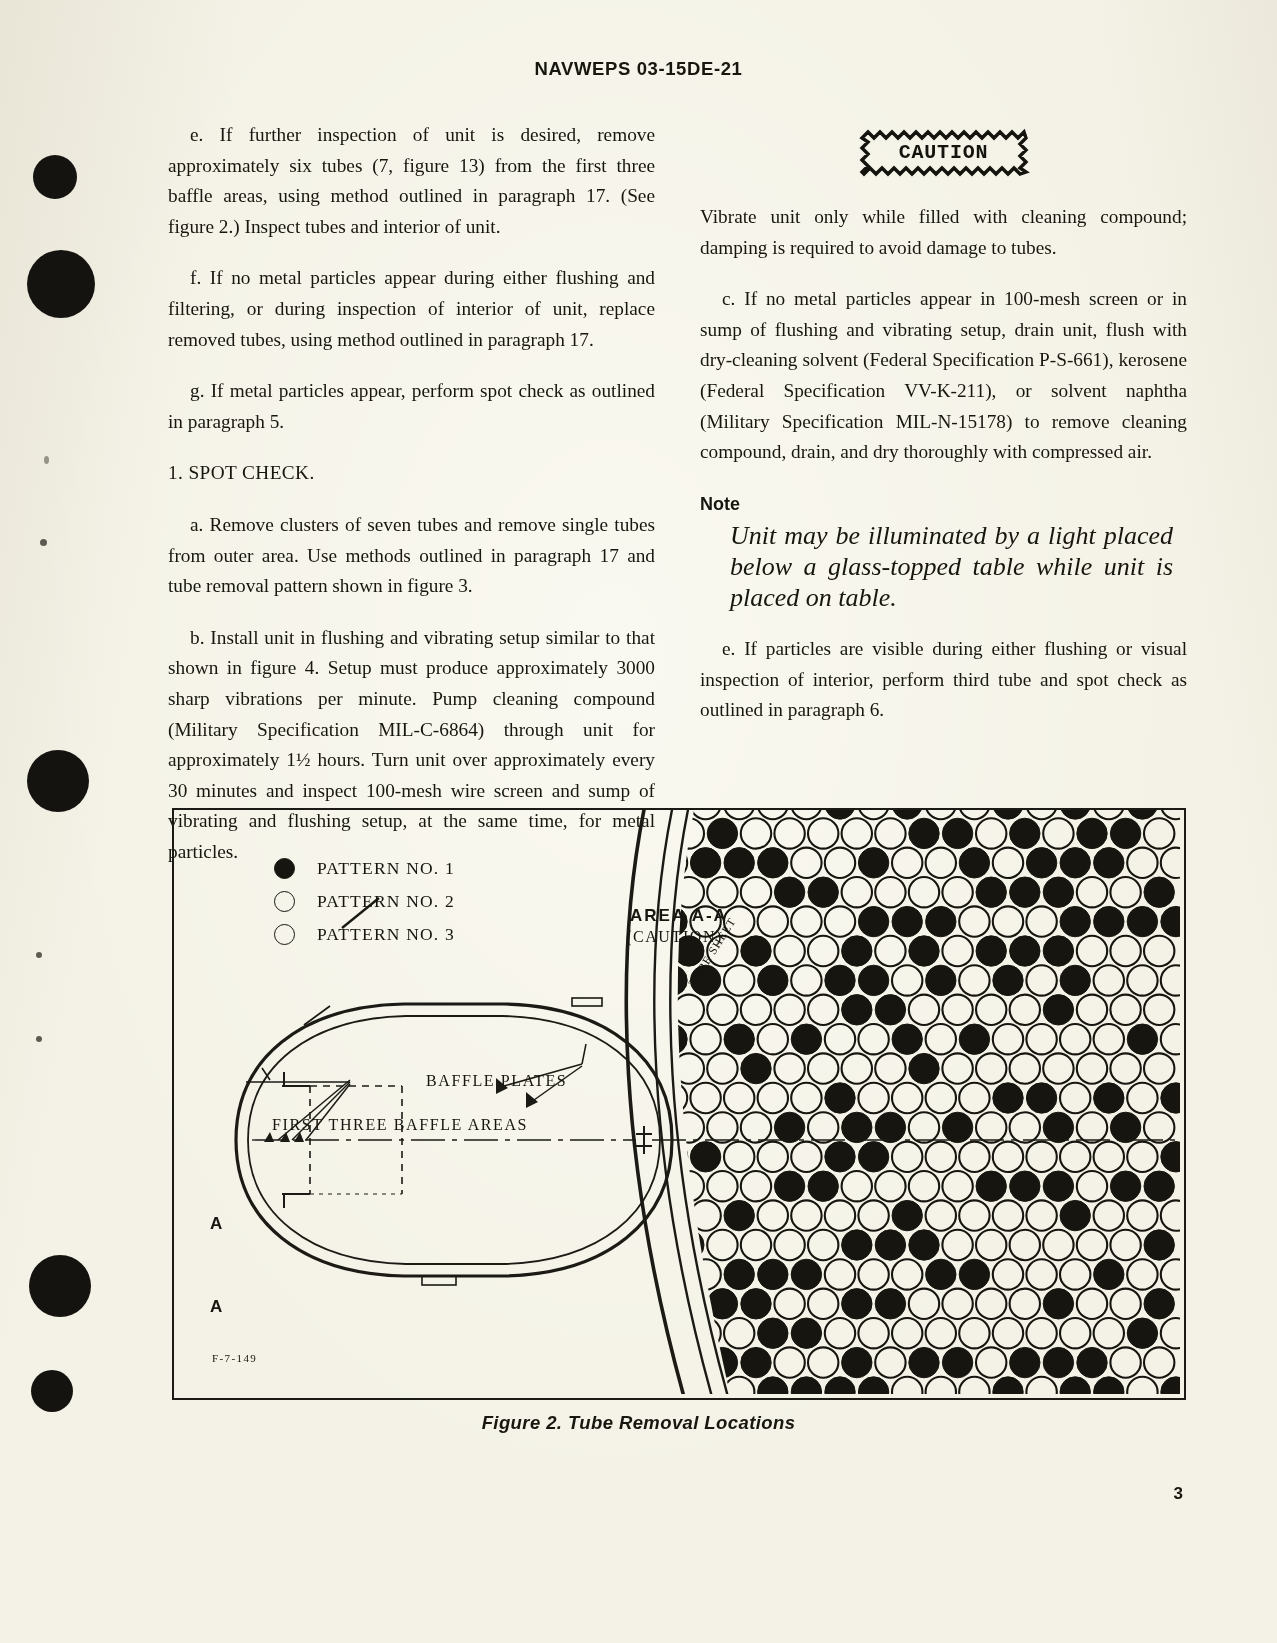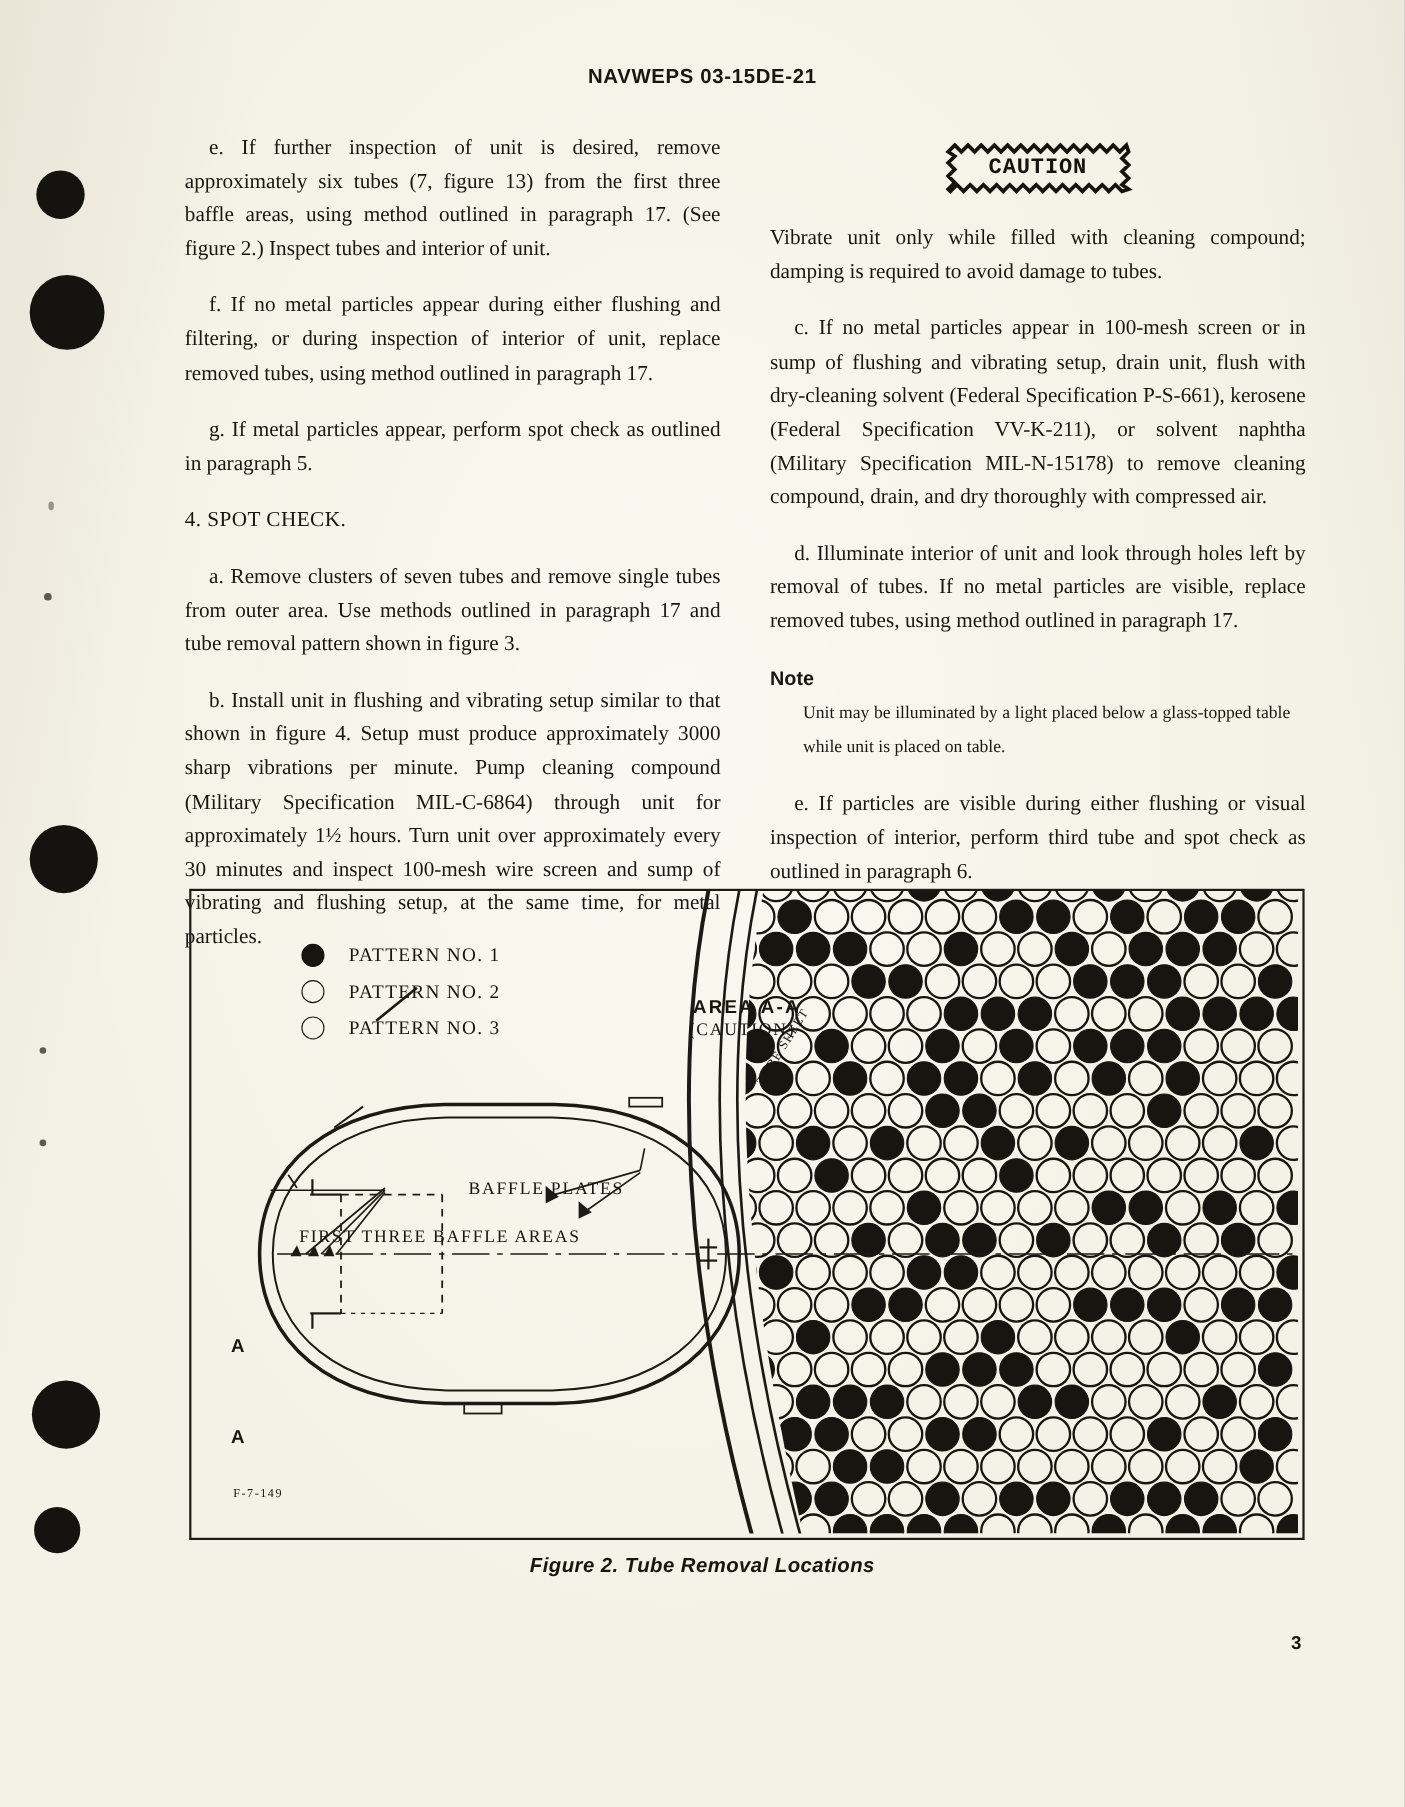--- a/index.html
+++ b/index.html
@@ -104,23 +104,24 @@
 
   .note-head {
     font-family: "Liberation Sans", "DejaVu Sans", sans-serif;
     font-weight: bold;
     font-size: 18px;
     margin: 2px 0 2px 0;
   }
   .note-body {
     margin: 0 0 21px 0;
     padding: 0 14px 0 30px;
-    font-size: 16px;
+    font-size: 26px;
     line-height: 30.6px;
     text-align: justify;
+    font-style: italic;
   }
 
   
   .figure-box {
     position: absolute;
     left: 172px;
     top: 808px;
     width: 1010px;
     height: 588px;
     border: 2.2px solid #1b1a14;
@@ -223,21 +224,21 @@
   <div class="speck" style="left:36px; top:952px; width:6px; height:6px;"></div>
   <div class="speck" style="left:36px; top:1036px; width:6px; height:6px;"></div>
   <div class="speck" style="left:44px; top:456px; width:5px; height:8px; opacity:.45;"></div>
 
   <div class="header">NAVWEPS 03-15DE-21</div>
 
   <div class="col col-left">
     <p>e. If further inspection of unit is desired, remove approximately six tubes (7, figure 13) from the first three baffle areas, using method outlined in paragraph 17. (See figure 2.) Inspect tubes and interior of unit.</p>
     <p>f. If no metal particles appear during either flushing and filtering, or during inspection of interior of unit, replace removed tubes, using method outlined in paragraph 17.</p>
     <p>g. If metal particles appear, perform spot check as outlined in paragraph 5.</p>
-    <h2 class="section">4. SPOT CHECK.</h2>
+    <h2 class="section">1. SPOT CHECK.</h2>
     <p>a. Remove clusters of seven tubes and remove single tubes from outer area. Use methods outlined in paragraph 17 and tube removal pattern shown in figure 3.</p>
     <p class="last">b. Install unit in flushing and vibrating setup similar to that shown in figure 4. Setup must produce approximately 3000 sharp vibrations per minute. Pump cleaning compound (Military Specification MIL-C-6864) through unit for approximately 1½ hours. Turn unit over approximately every 30 minutes and inspect 100-mesh wire screen and sump of vibrating and flushing setup, at the same time, for metal particles.</p>
   </div>
 
   <div class="col col-right">
 
     <div class="caution-wrap">
       <svg width="180" height="50" viewBox="0 0 180 50" aria-hidden="true">
         <path fill="none" stroke="#14130d" stroke-width="3.4" stroke-linejoin="miter" d="M8,10 L14,4 L20,10 L26,4 L32,10 L38,4 L44,10 L50,4 L56,10 L62,4 L68,10 L74,4
                  L80,10 L86,4 L92,10 L98,4 L104,10 L110,4 L116,10 L122,4 L128,10 L134,4
@@ -247,21 +248,20 @@
                  L118,46 L112,40 L106,46 L100,40 L94,46 L88,40 L82,46 L76,40
                  L70,46 L64,40 L58,46 L52,40 L46,46 L40,40 L34,46 L28,40
                  L22,46 L16,40 L10,46 L8,44
                  L14,38 L8,32 L14,26 L8,20 L14,14 Z"></path>
       </svg>
       <div class="caution-label">CAUTION</div>
     </div>
 
     <p class="noindent">Vibrate unit only while filled with cleaning compound; damping is required to avoid damage to tubes.</p>
     <p>c. If no metal particles appear in 100-mesh screen or in sump of flushing and vibrating setup, drain unit, flush with dry-cleaning solvent (Federal Specification P-S-661), kerosene (Federal Specification VV-K-211), or solvent naphtha (Military Specification MIL-N-15178) to remove cleaning compound, drain, and dry thoroughly with compressed air.</p>
-    <p>d. Illuminate interior of unit and look through holes left by removal of tubes. If no metal particles are visible, replace removed tubes, using method outlined in paragraph 17.</p>
 
     <div class="note-head">Note</div>
     <div class="note-body">Unit may be illuminated by a light placed below a glass-topped table while unit is placed on table.</div>
 
     <p class="last">e. If particles are visible during either flushing or visual inspection of interior, perform third tube and spot check as outlined in paragraph 6.</p>
   </div>
 
   <div class="figure-box">
 
     <svg class="fig-svg" width="1006" height="584" viewBox="0 0 1006 584" aria-hidden="true">

